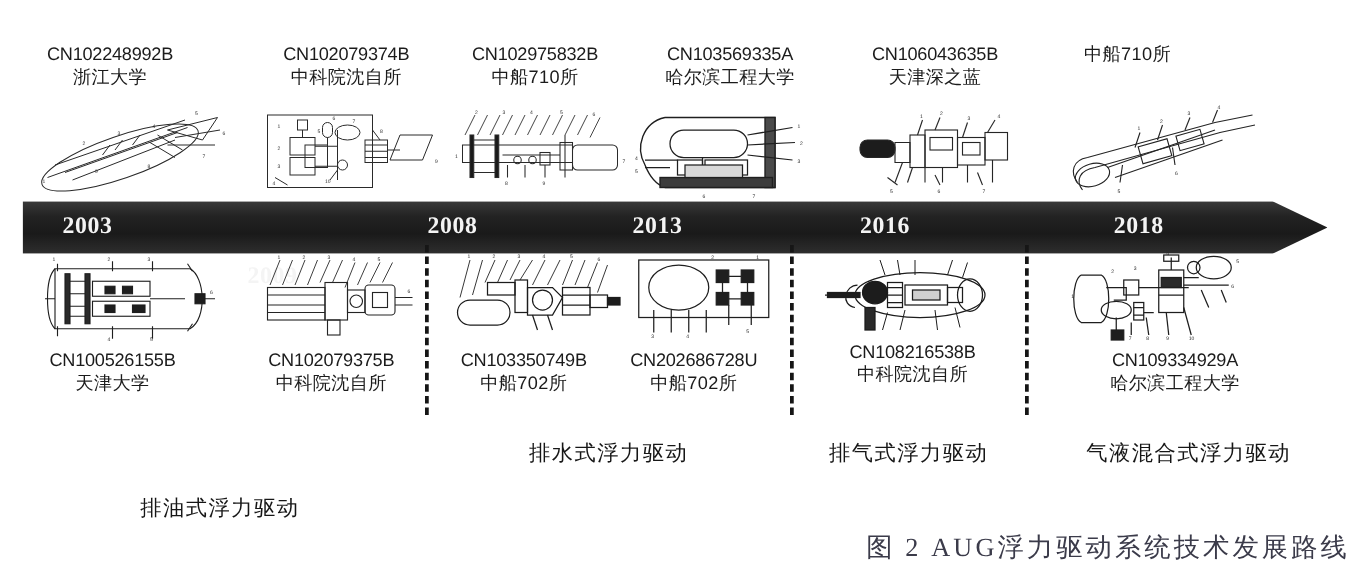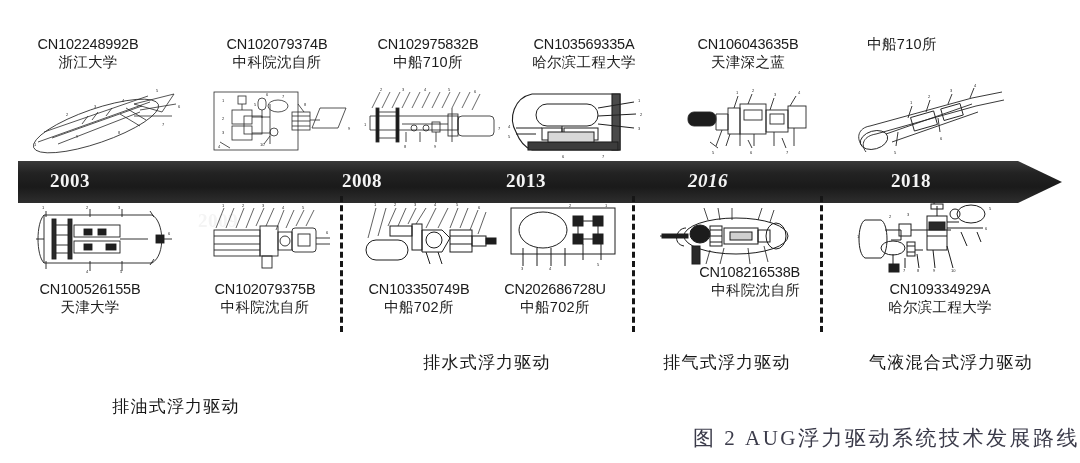--- a/index.html
+++ b/index.html
@@ -348,21 +348,21 @@
   <div class="patent-label" style="left:902px; top:36px; width:130px; margin-left:-65px;">
     <span class="org">中船710所</span>
   </div>
 
   <div id="timeline-arrow">
     <div class="band"></div>
     <div class="year" style="left:17px;">2003</div>
     <div class="year" style="left:165px;margin-top:40px;">2009</div>
     <div class="year" style="left:309px;">2008</div>
     <div class="year" style="left:473px;">2013</div>
-    <div class="year" style="left:655px;font-style:italic;">2016</div>
+    <div class="year" style="left:655px;">2016</div>
     <div class="year" style="left:858px;">2018</div>
   </div>
 
   <div class="divider" style="left:340px; top:196px; height:136px;"></div>
   <div class="divider" style="left:632px; top:196px; height:136px;"></div>
   <div class="divider" style="left:820px; top:196px; height:136px;"></div>
 
   <div class="drawing" style="left:32px; top:205px;">
     <svg width="150" height="68" viewBox="0 0 150 68">
       <g fill="none" stroke="#1e1e1e" stroke-width="0.9">
@@ -600,21 +600,21 @@
     <span class="org">中科院沈自所</span>
   </div>
   <div class="patent-label" style="left:419px; top:281px; width:140px; margin-left:-70px;">
     <span class="code">CN103350749B</span>
     <span class="org">中船702所</span>
   </div>
   <div class="patent-label" style="left:555px; top:281px; width:140px; margin-left:-70px;">
     <span class="code">CN202686728U</span>
     <span class="org">中船702所</span>
   </div>
-  <div class="patent-label" style="left:730px; top:264px; width:140px; margin-left:-70px;text-align:right;">
+  <div class="patent-label" style="left:730px; top:274px; width:140px; margin-left:-70px;">
     <span class="code">CN108216538B</span>
     <span class="org">中科院沈自所</span>
   </div>
   <div class="patent-label" style="left:940px; top:281px; width:150px; margin-left:-75px;">
     <span class="code">CN109334929A</span>
     <span class="org">哈尔滨工程大学</span>
   </div>
 
   <div class="category" style="left:176px; top:351px; width:220px; margin-left:-110px;margin-top:44px;">排油式浮力驱动</div>
   <div class="category" style="left:487px; top:351px; width:220px; margin-left:-110px;">排水式浮力驱动</div>

